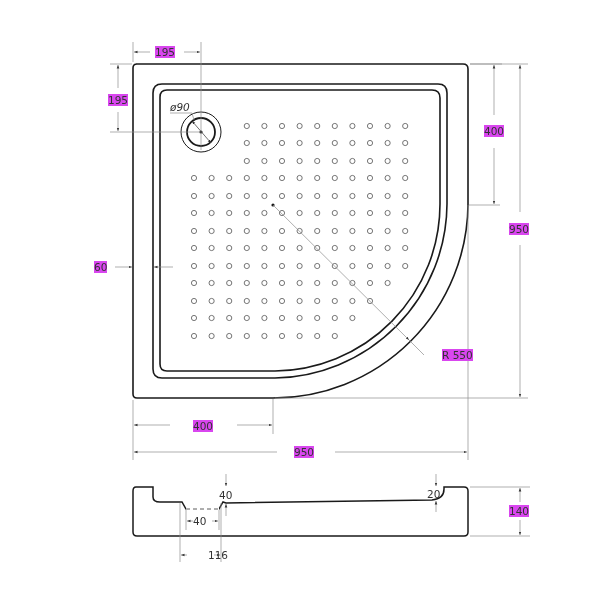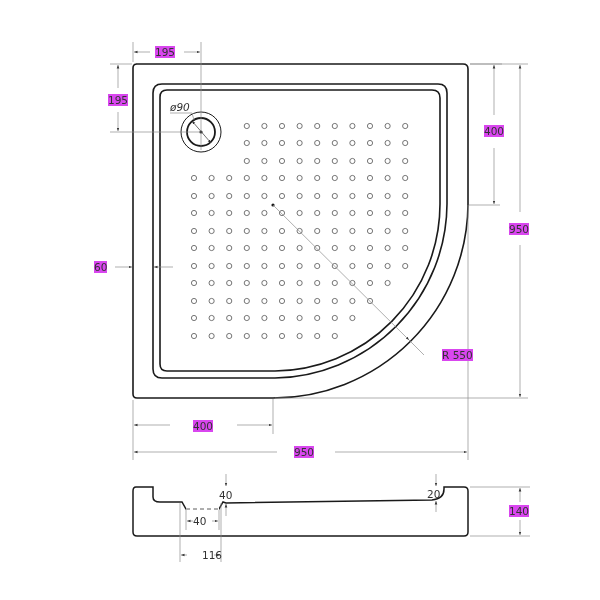--- a/index.html
+++ b/index.html
@@ -285,15 +285,15 @@
 <div class="dim-text" style="left:170px;top:101px;background:transparent;font-style:italic;">ø90</div>
 <div class="dim-text" style="left:484px;top:125px;">400</div>
 <div class="dim-text" style="left:509px;top:223px;">950</div>
 <div class="dim-text" style="left:94px;top:261px;text-align:center;">60</div>
 <div class="dim-text" style="left:442px;top:349px;">R 550</div>
 <div class="dim-text" style="left:193px;top:420px;">400</div>
 <div class="dim-text" style="left:294px;top:446px;">950</div>
 
 <div class="dim-text" style="left:219px;top:489px;background:transparent;">40</div>
 <div class="dim-text" style="left:193px;top:515px;background:transparent;">40</div>
-<div class="dim-text" style="left:202px;top:549px;background:transparent;">116</div>
+<div class="dim-text" style="left:208px;top:549px;background:transparent;">116</div>
 <div class="dim-text" style="left:427px;top:488px;background:transparent;">20</div>
 <div class="dim-text" style="left:509px;top:505px;">140</div>
 
 </body></html>

